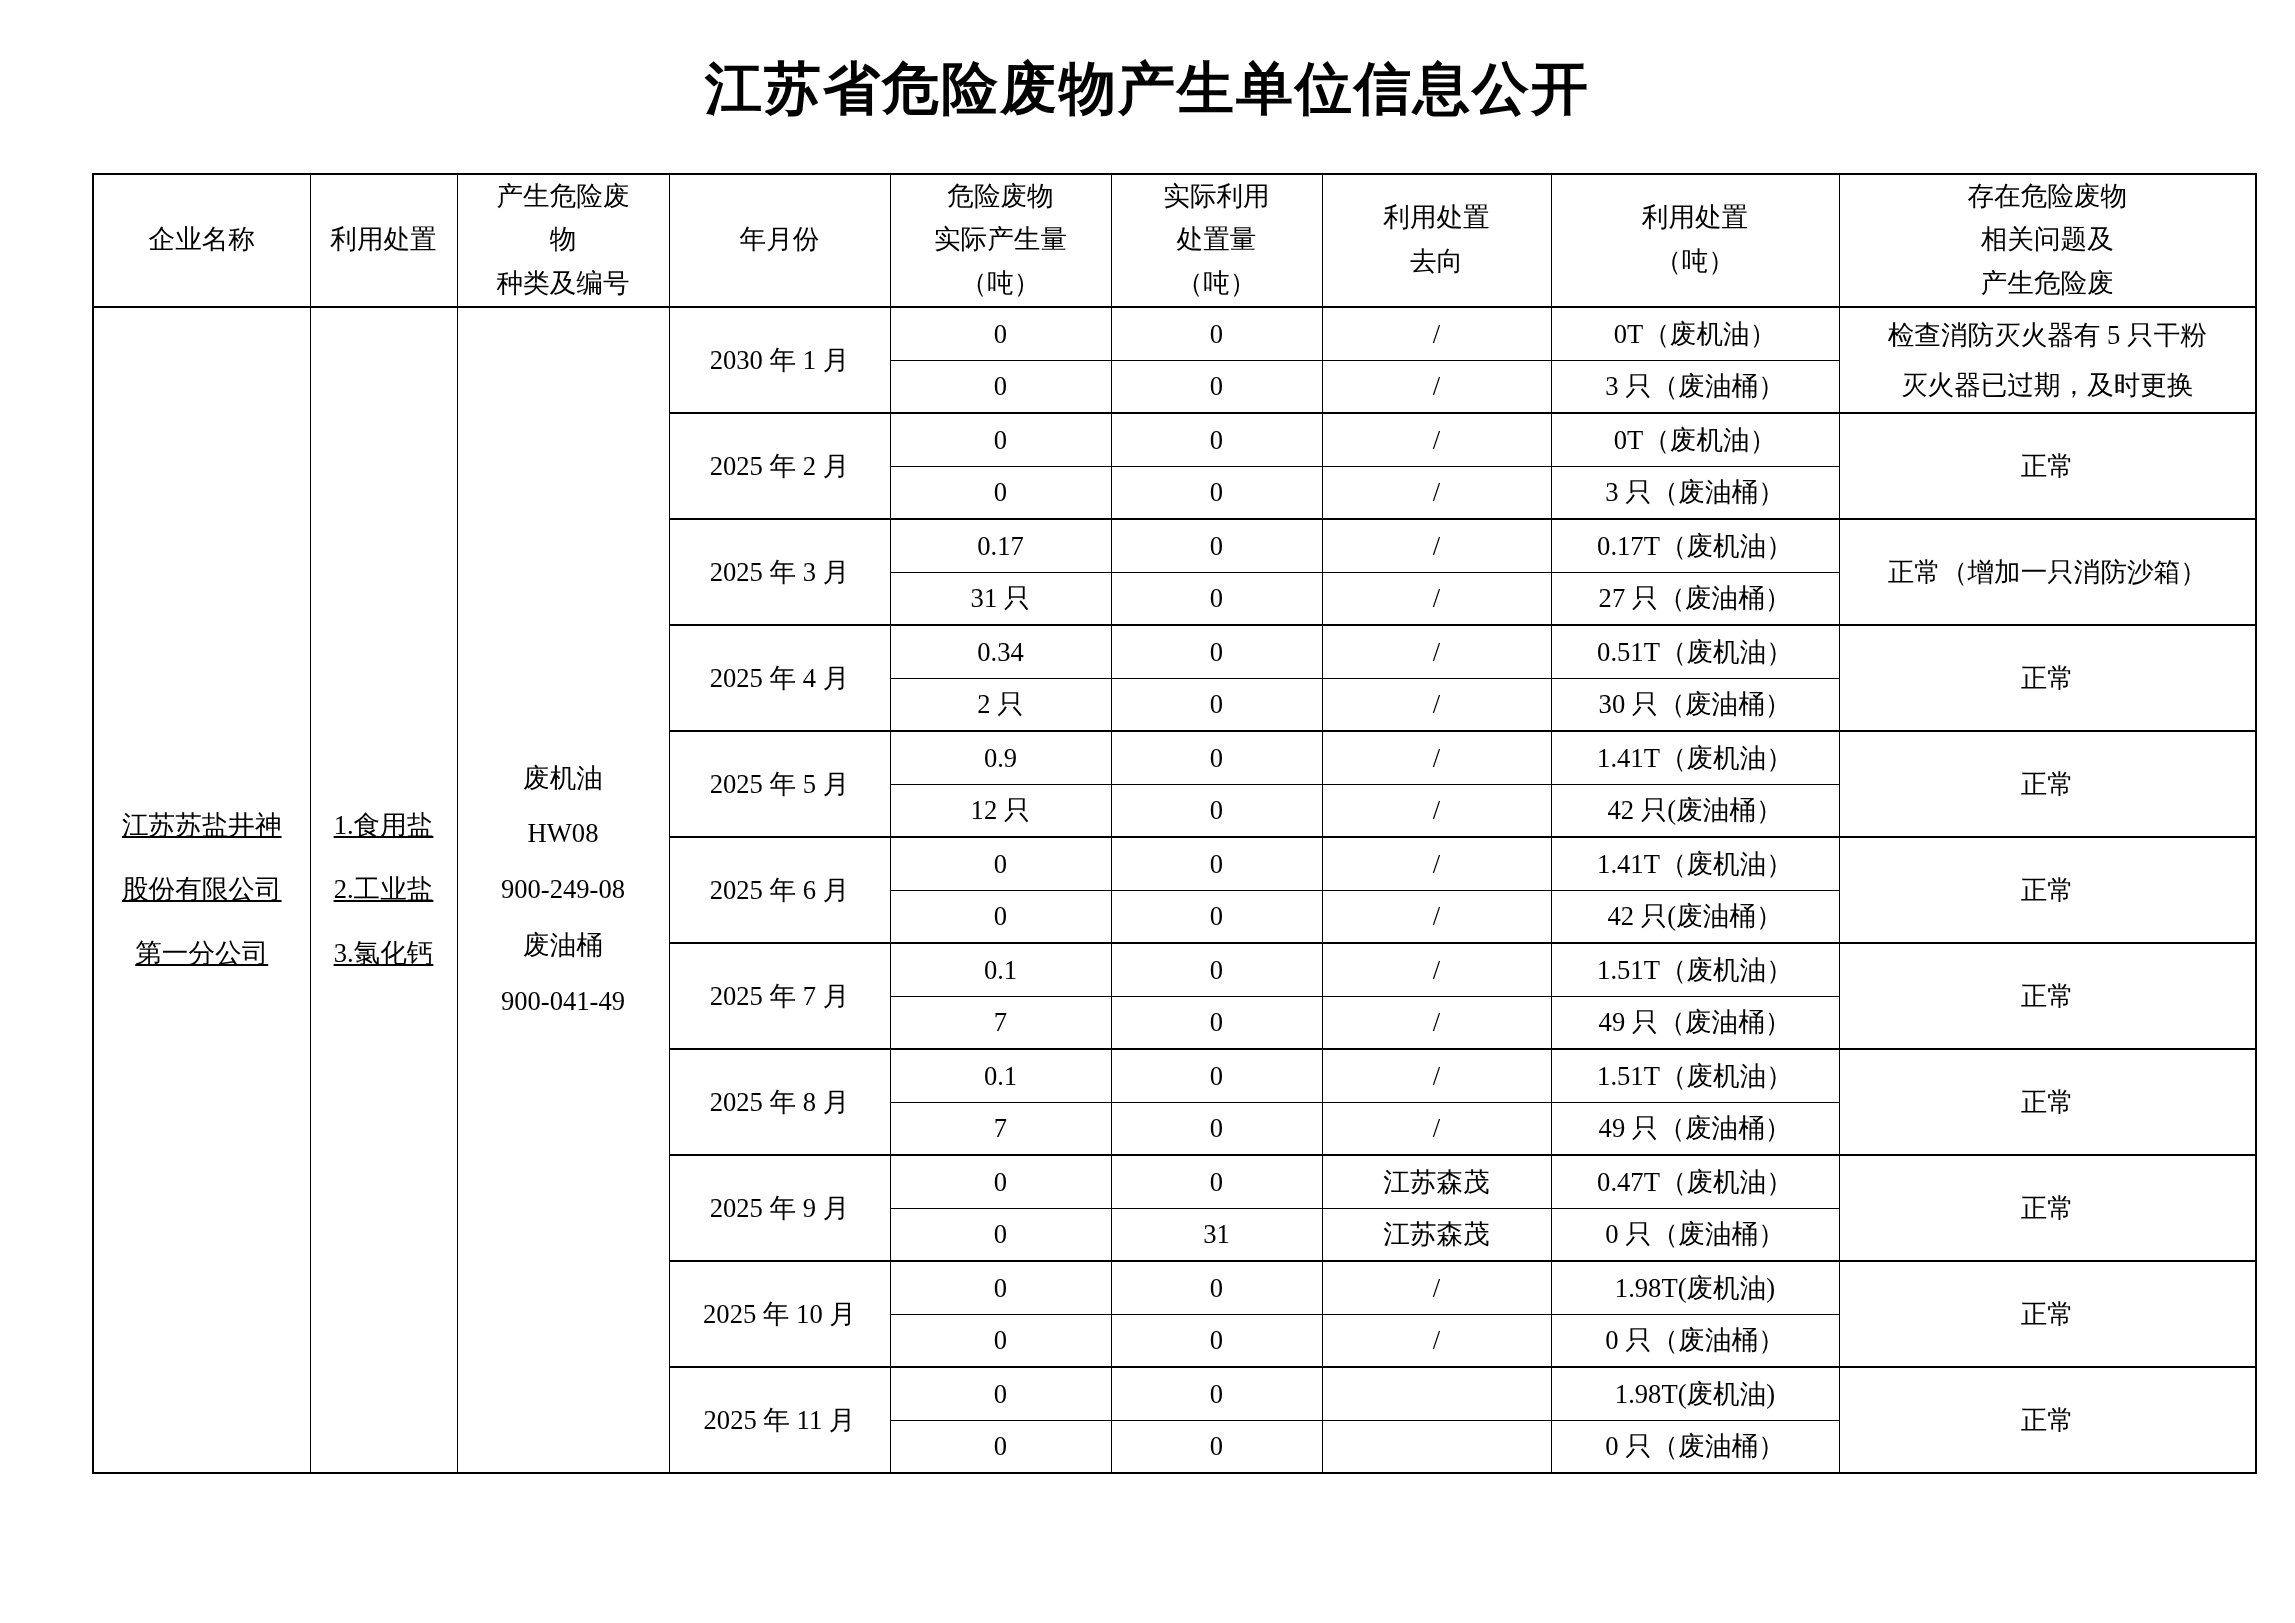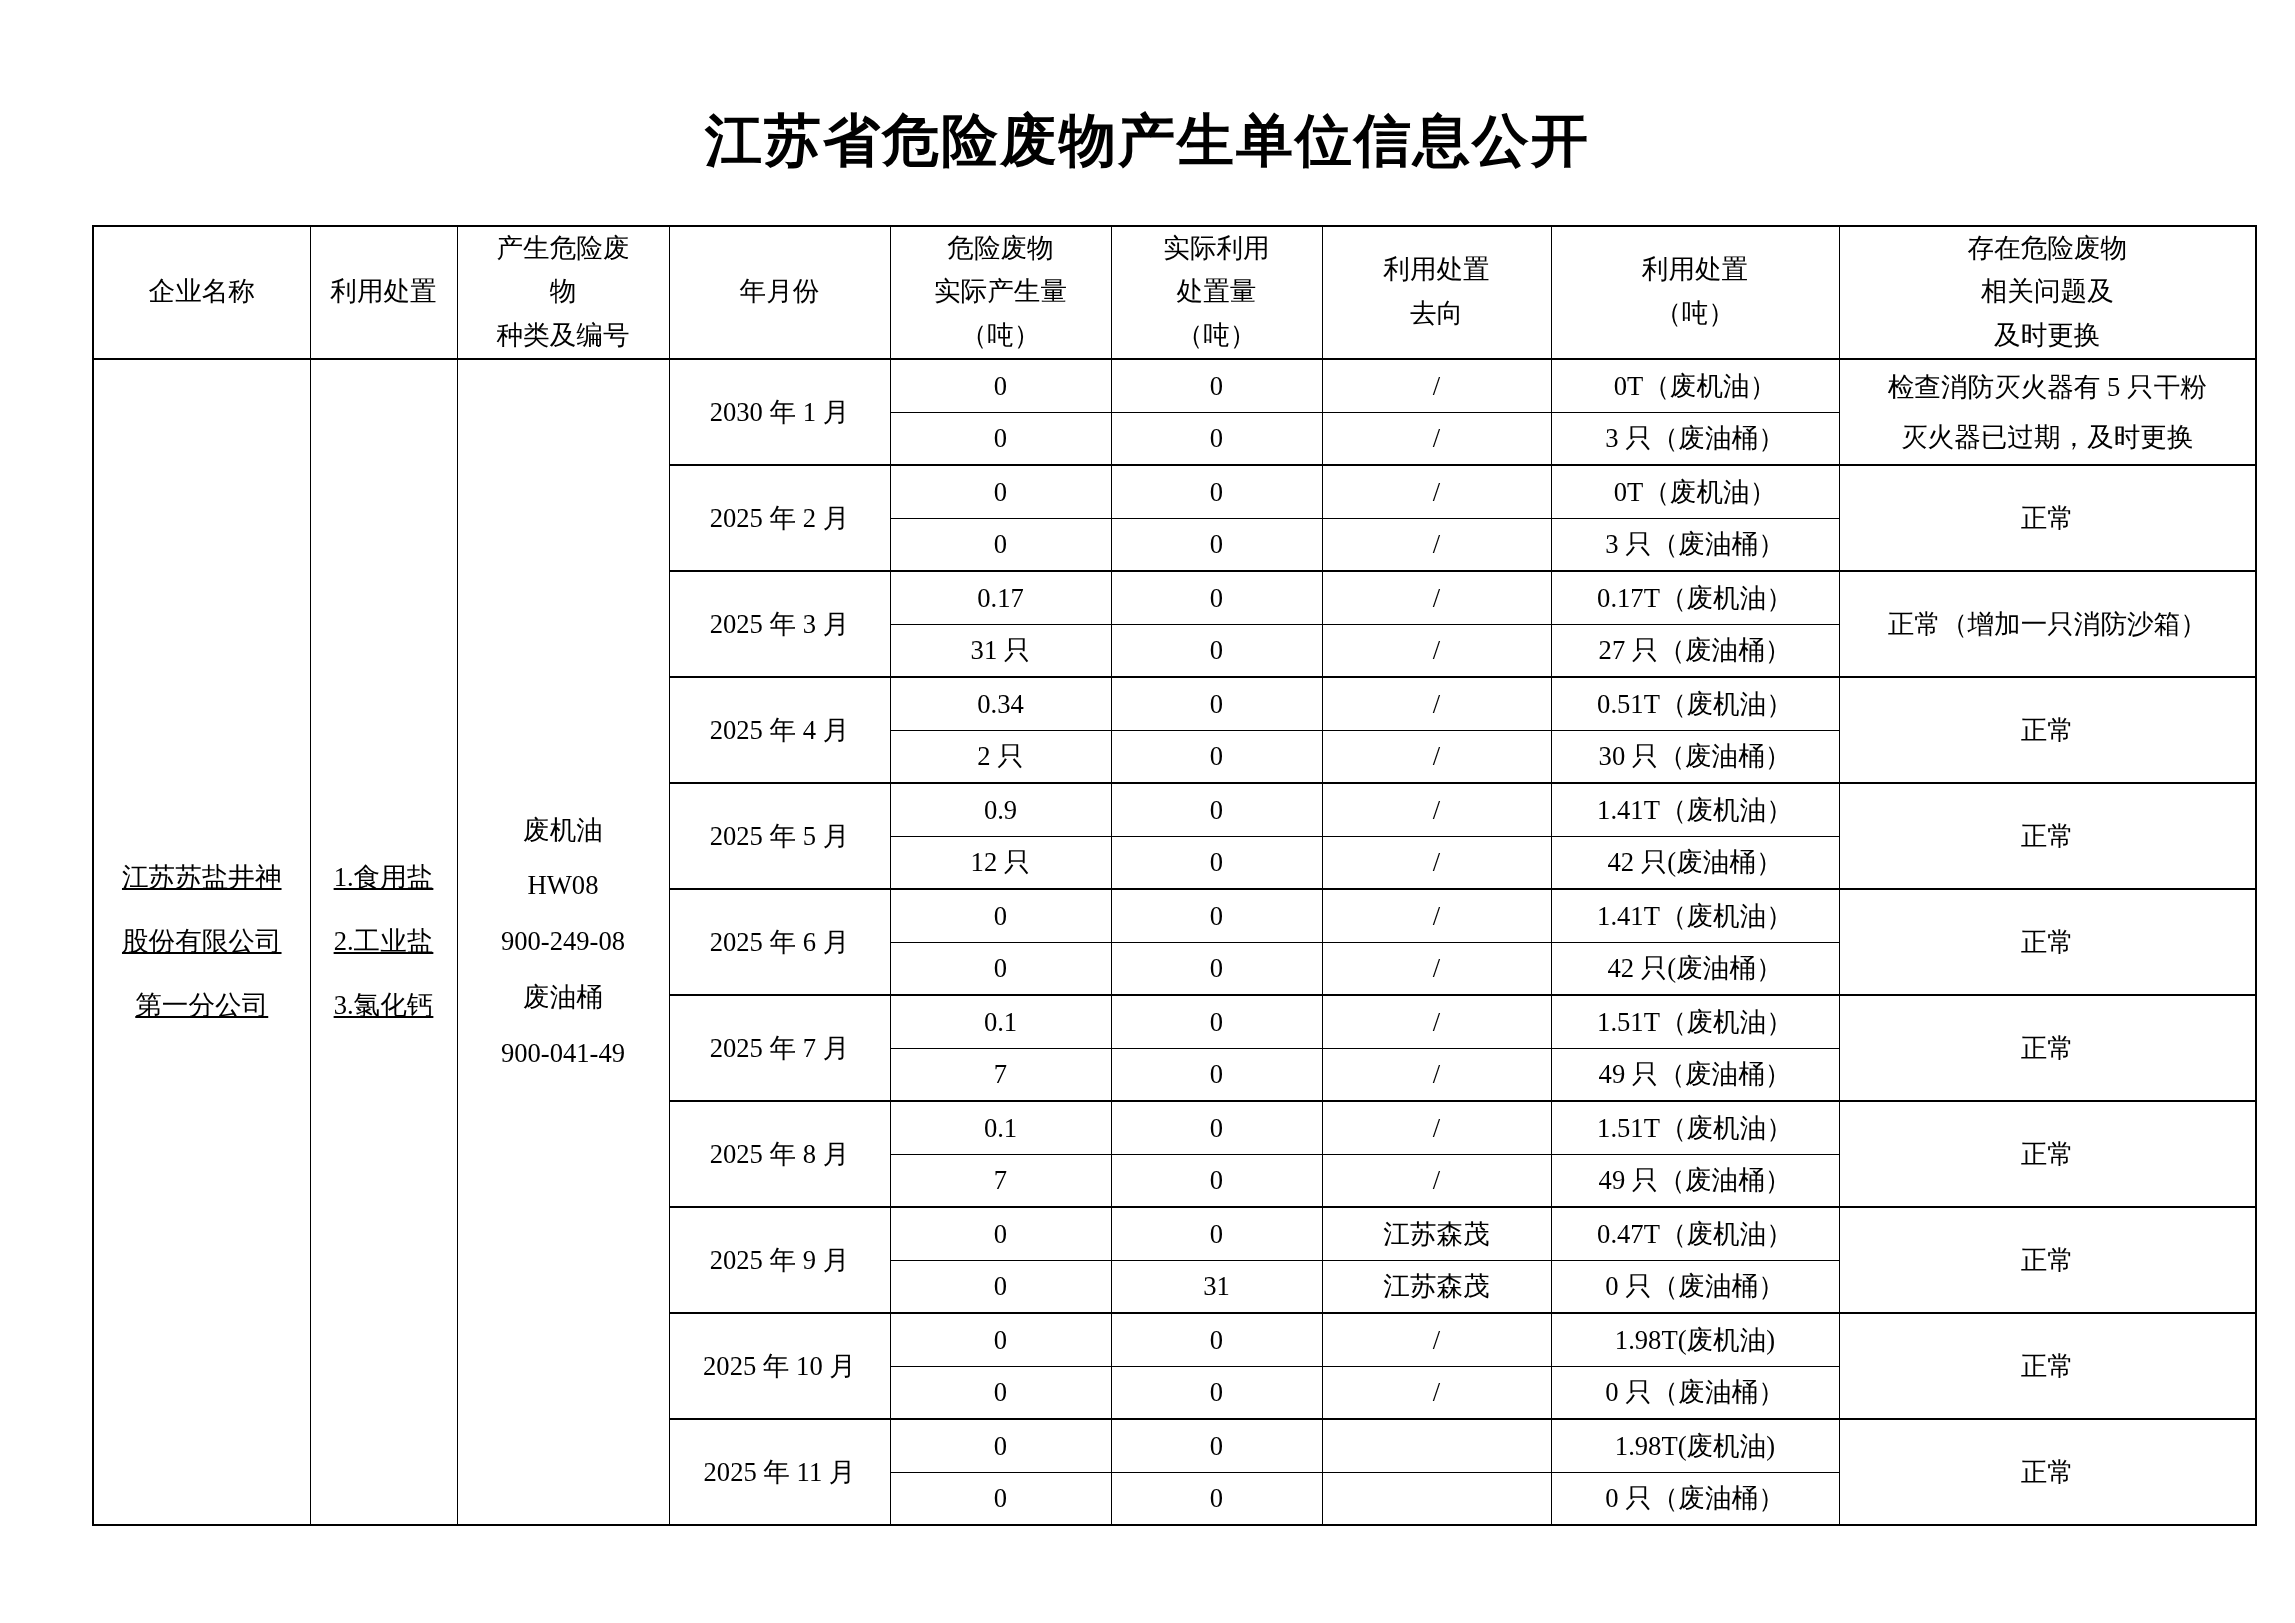--- a/index.html
+++ b/index.html
@@ -6,21 +6,21 @@
   html, body {
     margin: 0; padding: 0;
     width: 2295px; height: 1623px;
     background: #ffffff;
     color: #000000;
     font-family: "Liberation Serif", "DejaVu Serif", serif;
     overflow: hidden;
   }
   h1[data-name="page-title"] {
     margin: 0;
-    padding-top: 108px;
+    padding-top: 56px;
     font-size: 57px;
     line-height: 1.15;
     font-weight: bold;
     text-align: center;
     letter-spacing: 2px;
     white-space: nowrap;
   }
   table[data-name="hazardous-waste-table"] {
     margin-top: 51px;
     margin-left: 92px;
@@ -80,21 +80,21 @@
 （吨）</th>
       <th data-name="header-disposed">实际利用
 处置量
 （吨）</th>
       <th data-name="header-destination">利用处置
 去向</th>
       <th data-name="header-storage">利用处置
 （吨）</th>
       <th data-name="header-issues">存在危险废物
 相关问题及
-及时更换</th>
+产生危险废</th>
     </tr>
   </thead>
   <tbody data-name="table-body">
       <tr data-name="table-row" class="month-start">
         <td data-name="company-cell" class="company-cell" rowspan="22">江苏苏盐井神
 股份有限公司
 第一分公司</td>
         <td data-name="products-cell" class="products-cell" rowspan="22">1.食用盐
 2.工业盐
 3.氯化钙</td>

